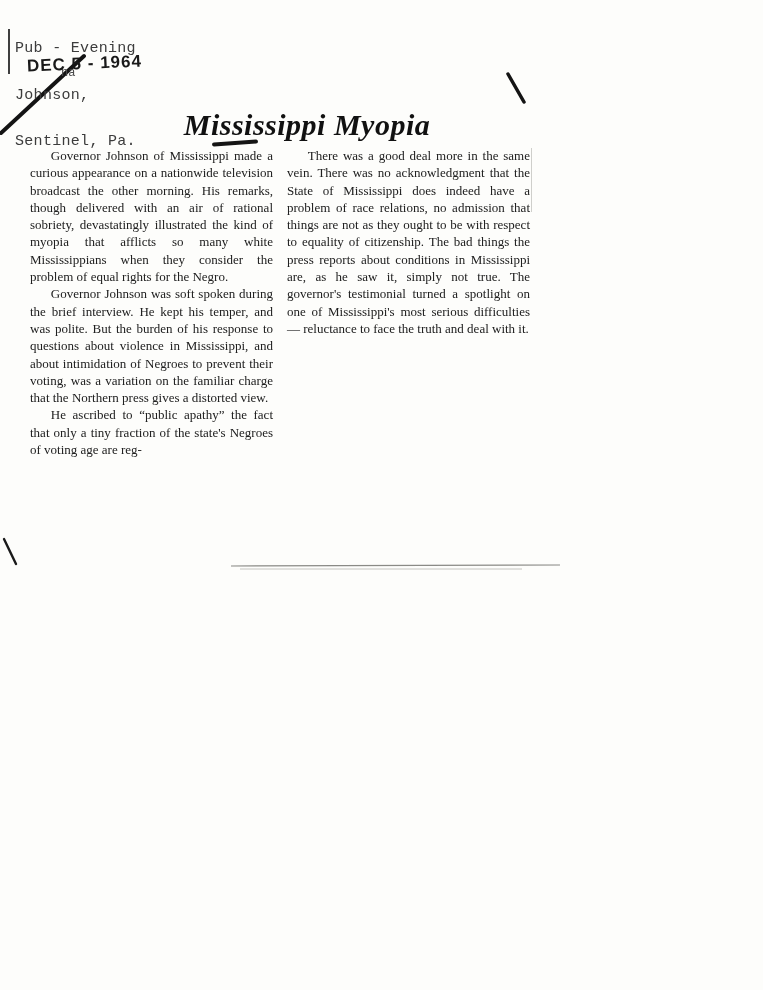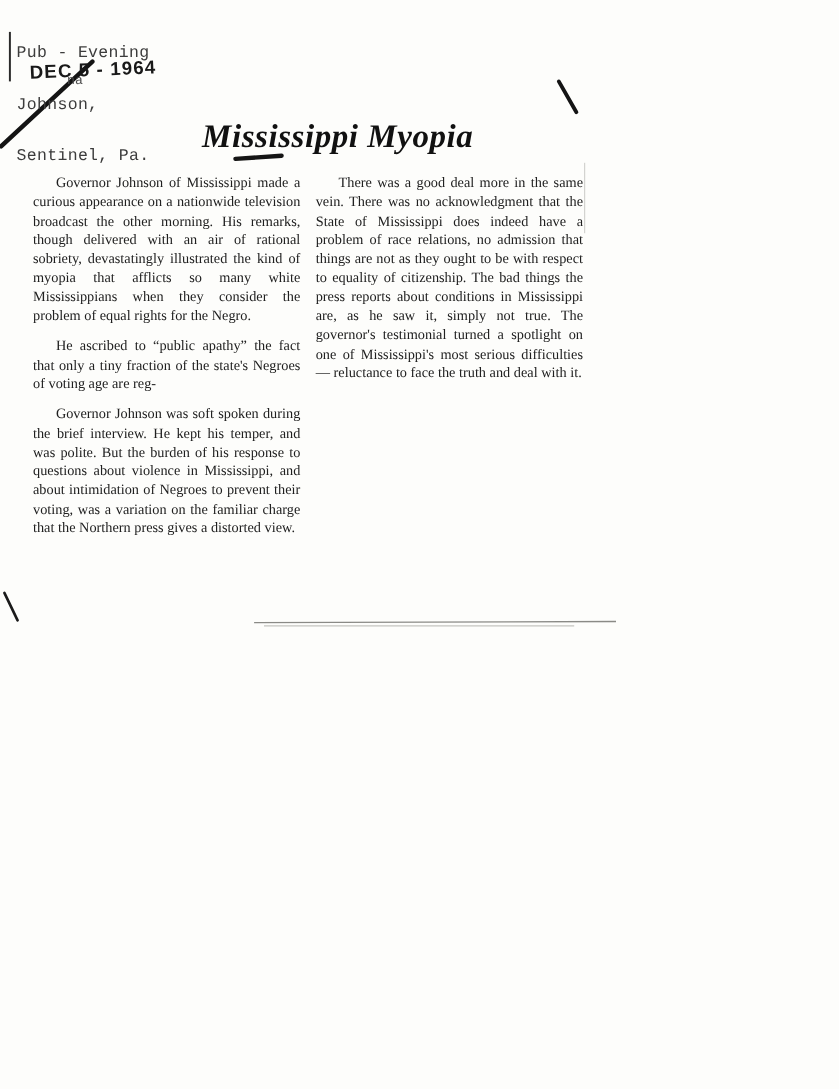--- a/index.html
+++ b/index.html
@@ -91,21 +91,20 @@
     color: #202020;
   }
   .col-left { left: 30px; }
   .col-right { left: 287px; }
   .col p {
     margin: 0;
     padding: 0;
   }
   .col p.indent {
     text-indent: 1.6em;
-    margin-top: 10px;
   }
   .edge-faint {
     position: absolute;
     left: 531px;
     top: 148px;
     width: 1px;
     height: 64px;
     background: #cfcfcb;
   }
 </style>
@@ -135,22 +134,22 @@
   </div>
   <div class="pub-partial">na</div>
 
   <div class="stamp">DEC 5 - 1964</div>
 
   <h1 class="title">Mississippi Myopia</h1>
   <div class="title-swash"></div>
 
   <div class="col col-left">
     <p class="indent">Governor Johnson of Mississippi made a curious appearance on a nationwide television broadcast the other morning.  His remarks, though delivered with an air of rational sobriety, devastatingly illustrated the kind of myopia that afflicts so many white Mississippians when they consider the problem of equal rights for the Negro.</p>
+    <p class="indent">Governor Johnson was soft spoken during the brief interview.  He kept his temper, and was polite.  But the burden of his response to questions about violence in Mississippi, and about intimidation of Negroes to prevent their voting, was a variation on the familiar charge that the Northern press gives a distorted view.</p>
     <p class="indent">He ascribed to “public apathy” the fact that only a tiny fraction of the state's Negroes of voting age are reg-</p>
-    <p class="indent">Governor Johnson was soft spoken during the brief interview.  He kept his temper, and was polite.  But the burden of his response to questions about violence in Mississippi, and about intimidation of Negroes to prevent their voting, was a variation on the familiar charge that the Northern press gives a distorted view.</p>
   </div>
 
   <div class="col col-right">
     <p class="indent">There was a good deal more in the same vein. There was no acknowledgment that the State of Mississippi does indeed have a problem of race relations, no admission that things are not as they ought to be with respect to equality of citizenship. The bad things the press reports about conditions in Mississippi are, as he saw it, simply not true. The governor's testimonial turned a spotlight on one of Mississippi's most serious difficulties — reluctance to face the truth and deal with it.</p>
   </div>
 
   <div class="edge-faint"></div>
 
 </div>
 

